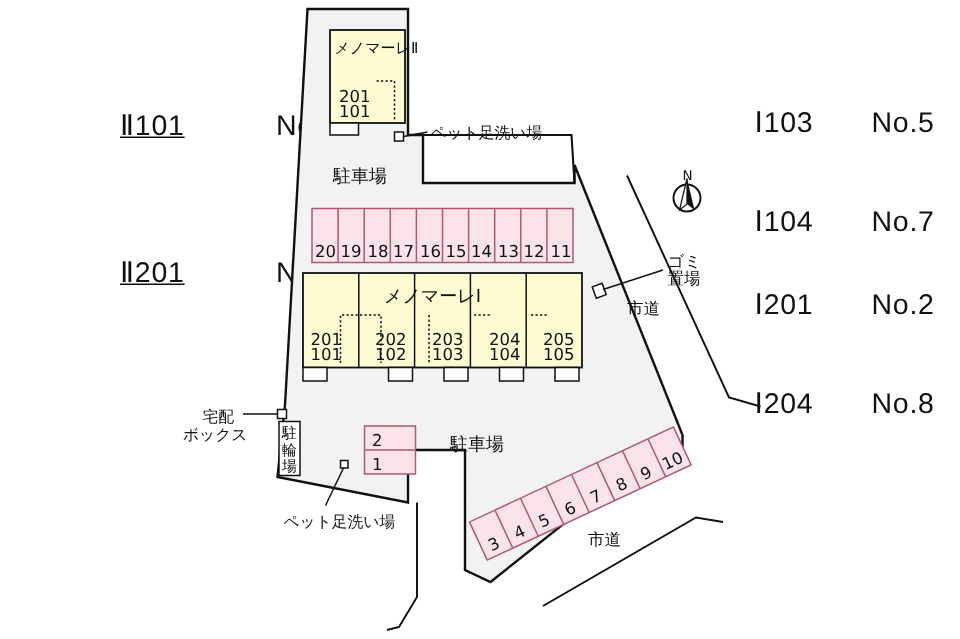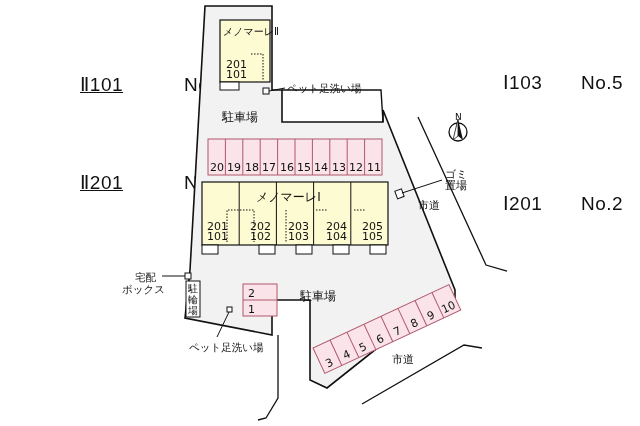--- a/index.html
+++ b/index.html
@@ -18,24 +18,26 @@
 </head>
 <body>
 
 <div class="legend legend-left" style="left:80px; top:14px;">
   <div class="row"><span class="unit">Ⅱ101</span><span class="no">No.18</span></div>
   <div class="row"><span class="unit">Ⅱ201</span><span class="no">No.17</span></div>
 </div>
 
 <div class="legend legend-right" style="left:503px; top:28px;">
   <div class="row"><span class="unit">Ⅰ103</span><span class="no">No.5</span></div>
+  <div class="row"><span class="unit">Ⅰ104</span><span class="no">No.7</span></div>
 </div>
 
 <div class="legend legend-right" style="left:503px; top:149px;">
   <div class="row"><span class="unit">Ⅰ201</span><span class="no">No.2</span></div>
+  <div class="row"><span class="unit">Ⅰ204</span><span class="no">No.8</span></div>
   
 </div>
 
 <svg id="map" viewBox="0 0 640 426" xmlns="http://www.w3.org/2000/svg">
 
   <path d="M205,6 L272,6 L272,90 L282,90 L282,122 L383,122 L383,110 L455,290 L455,306 L405,326 L327,388 L310,380 L310,300 L272,300 L272,335 L185,318 L190,270 L205,6 Z" fill="#f2f2f2" stroke="#111" stroke-width="1.6"></path>
 
   <path d="M282,90 L381,90 L383,122" fill="none" stroke="#111" stroke-width="1.4"></path>
 
   <g>

